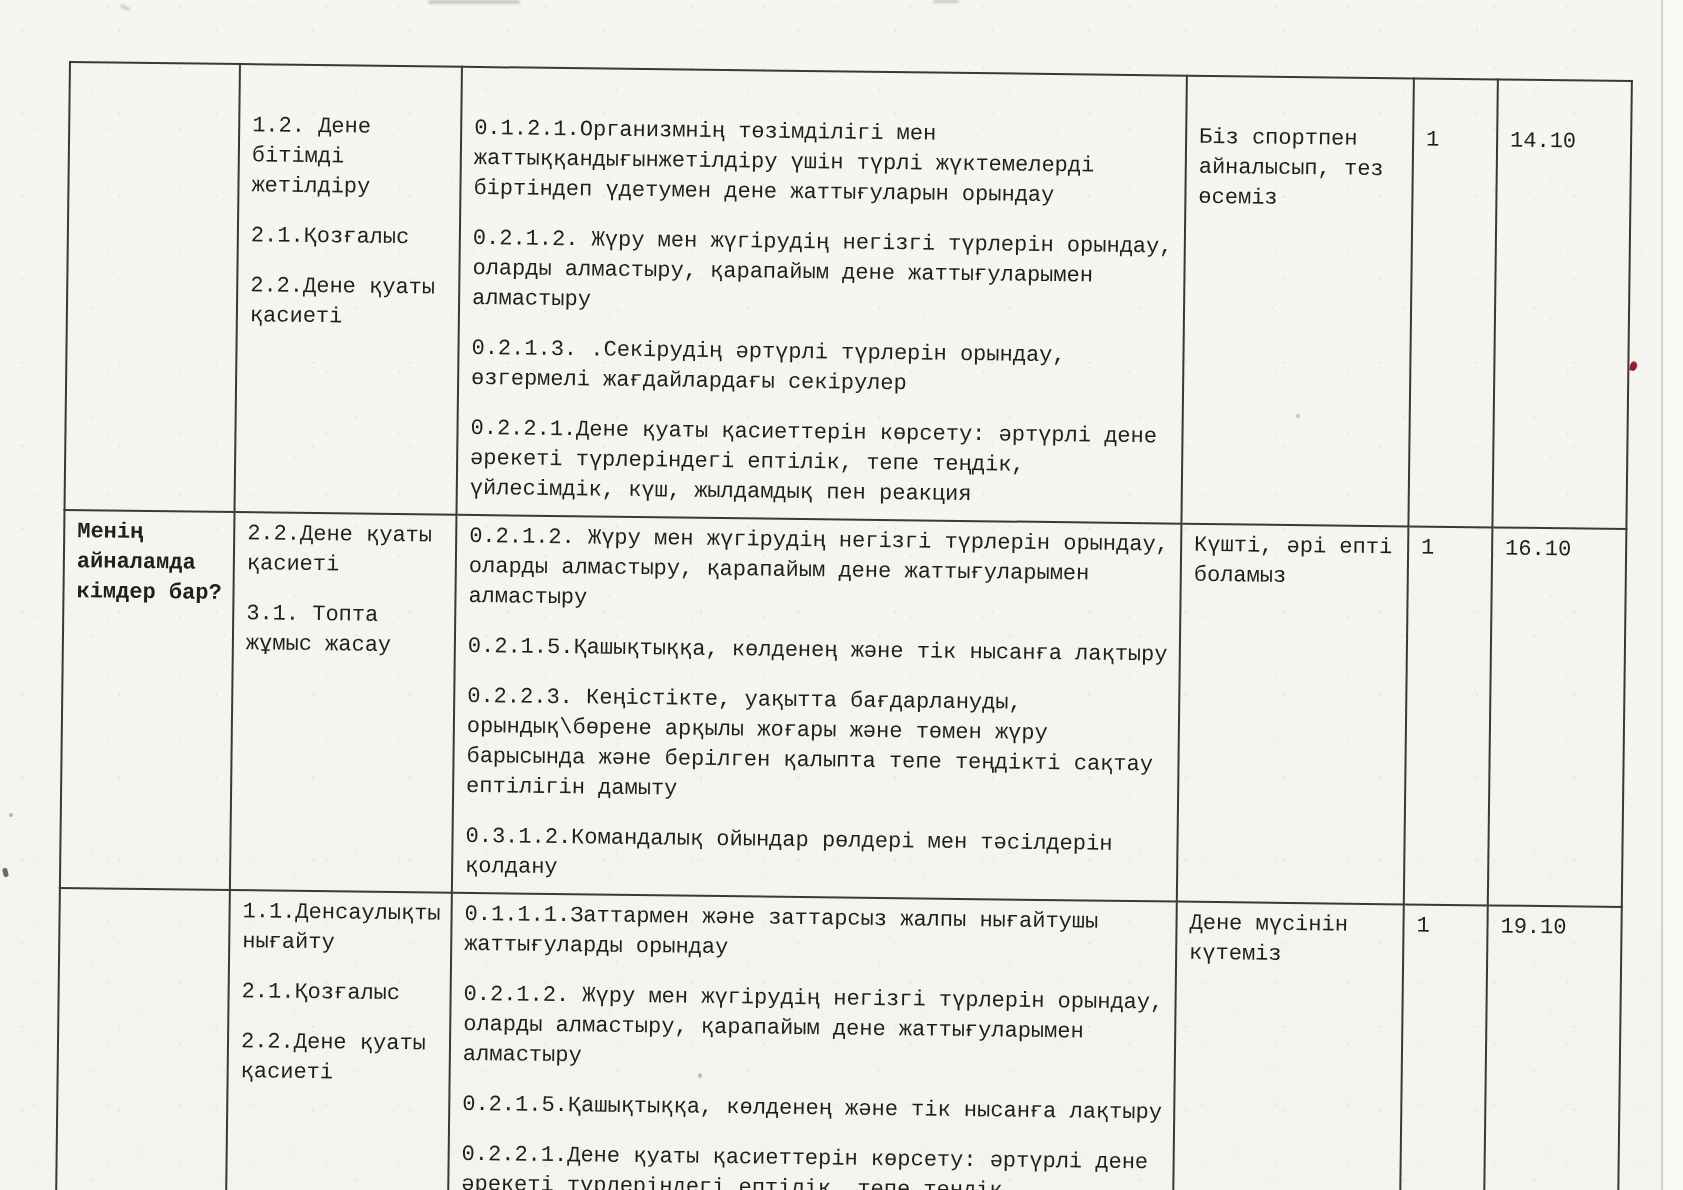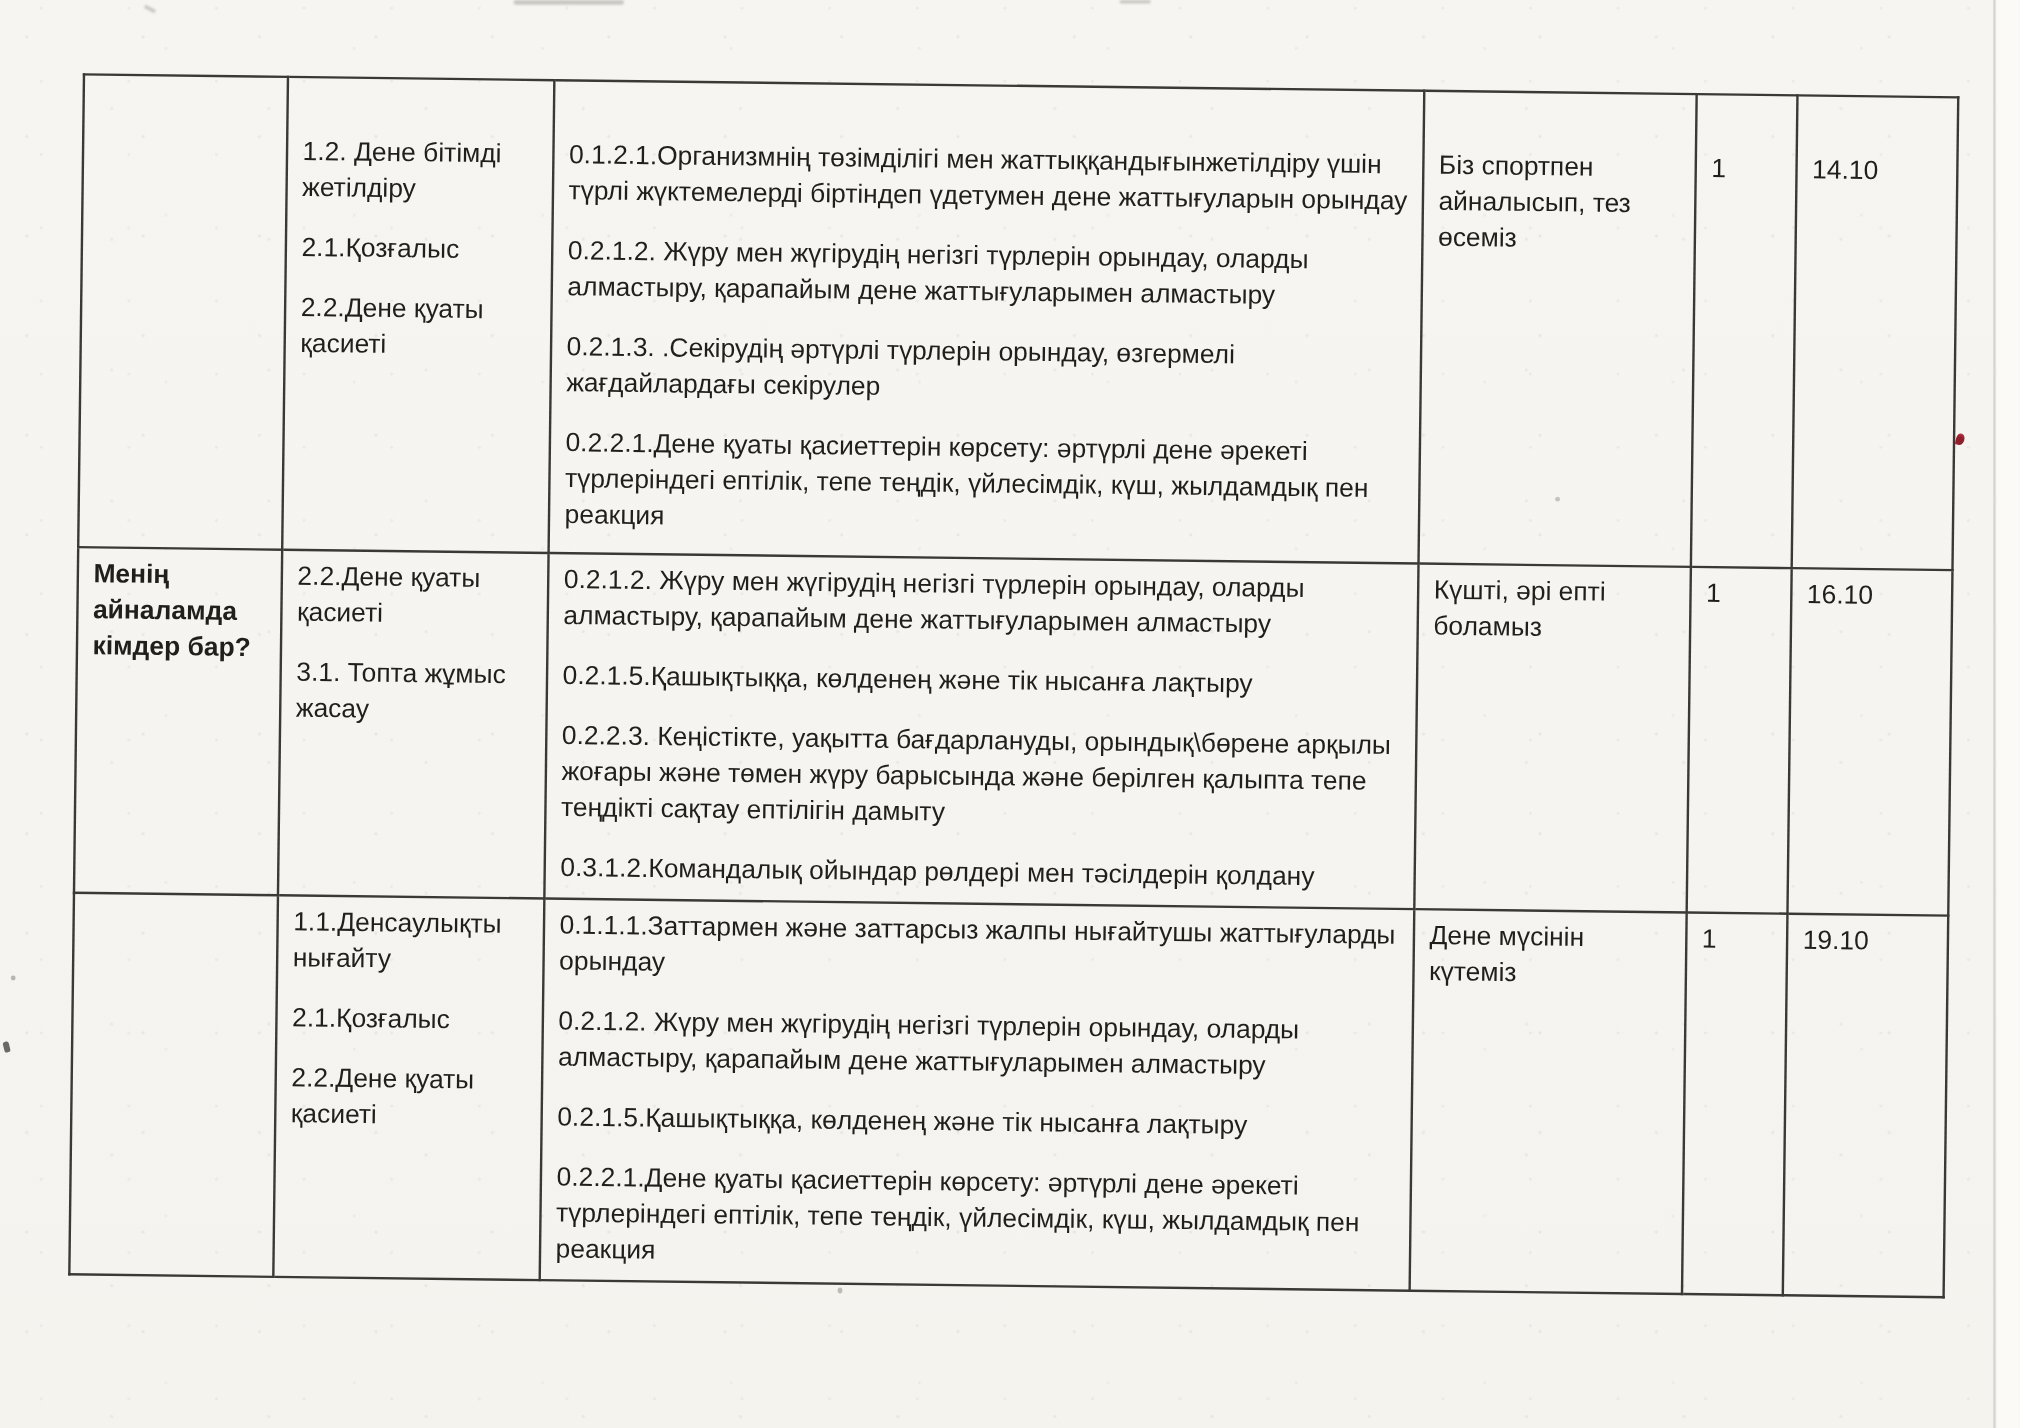--- a/index.html
+++ b/index.html
@@ -8,21 +8,21 @@
     width:1683px;height:1190px;
     overflow:hidden;
     background-color:#f5f4f0;
     background-image:
       radial-gradient(circle at 23% 37%, rgba(116,112,102,.10) 0 1px, transparent 1.6px),
       radial-gradient(circle at 71% 83%, rgba(116,112,102,.09) 0 1px, transparent 1.6px),
       radial-gradient(circle at 47% 11%, rgba(116,112,102,.08) 0 1px, transparent 1.5px),
       radial-gradient(circle at 88% 29%, rgba(116,112,102,.07) 0 1px, transparent 1.5px),
       linear-gradient(180deg,#f6f5f1 0%,#f5f4f0 55%,#f4f3ee 100%);
     background-size: 97px 83px, 131px 109px, 73px 61px, 157px 139px, 100% 100%;
-    font-family:Liberation Sans, sans-serif;
+    font-family:Liberation Mono, monospace;
     color:#211f1c;
   }
   .scan-rotate{
     position:absolute;left:69px;top:61px;
     transform:rotate(0.7deg);
     transform-origin:0 0;
   }
   table.plan{
     border-collapse:collapse;
     table-layout:fixed;

